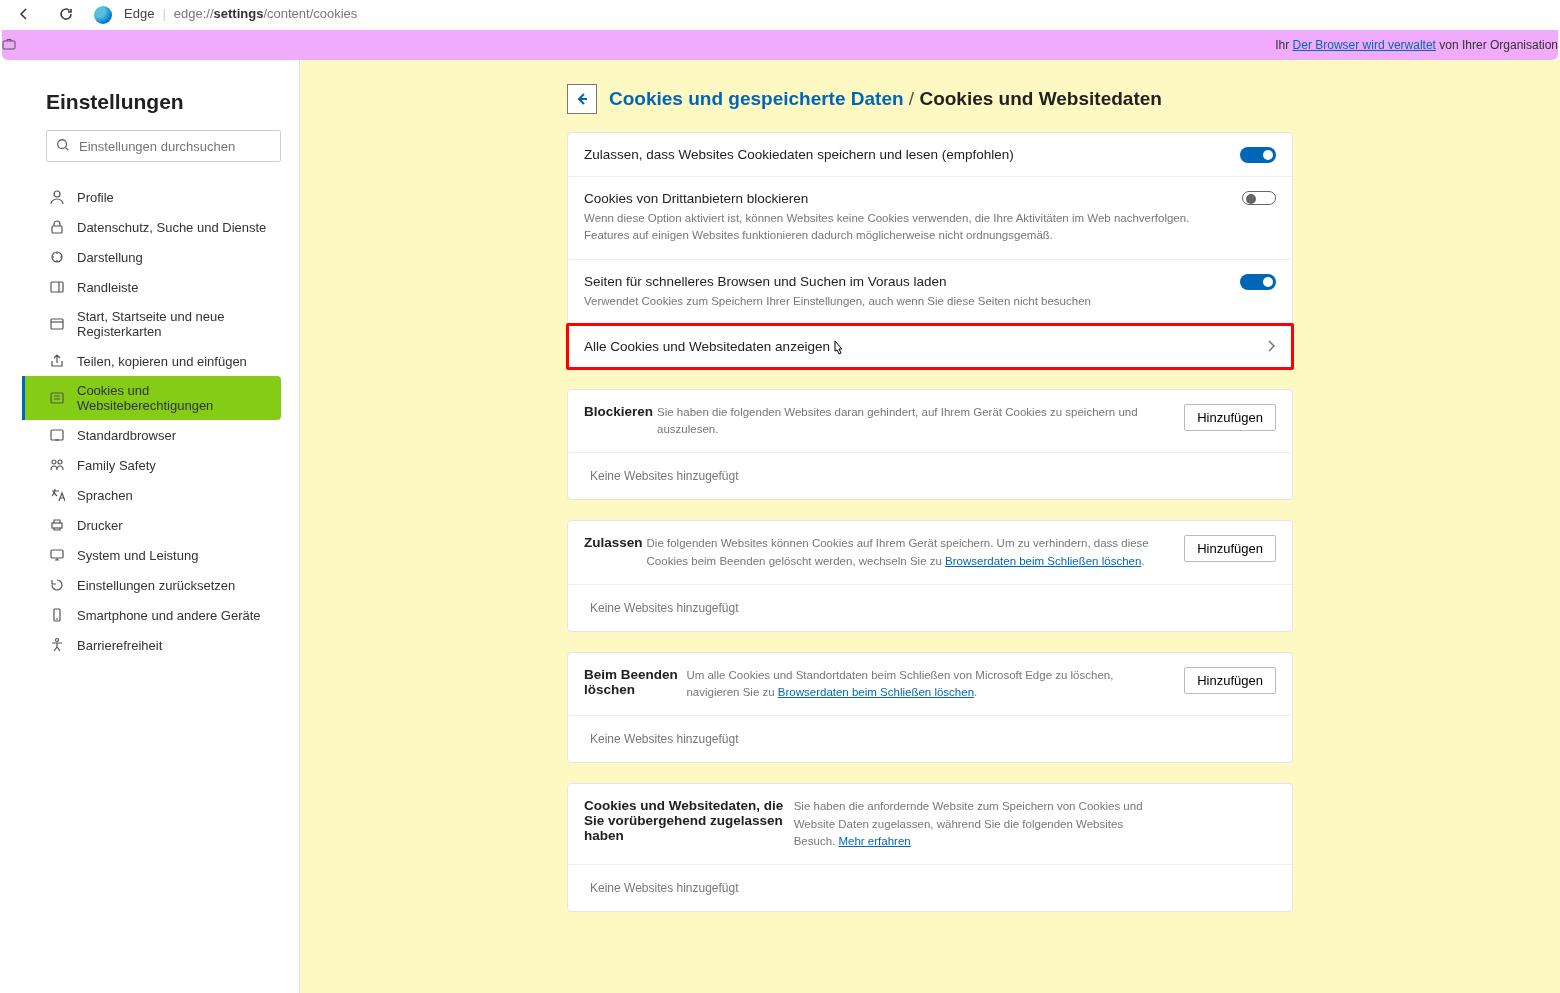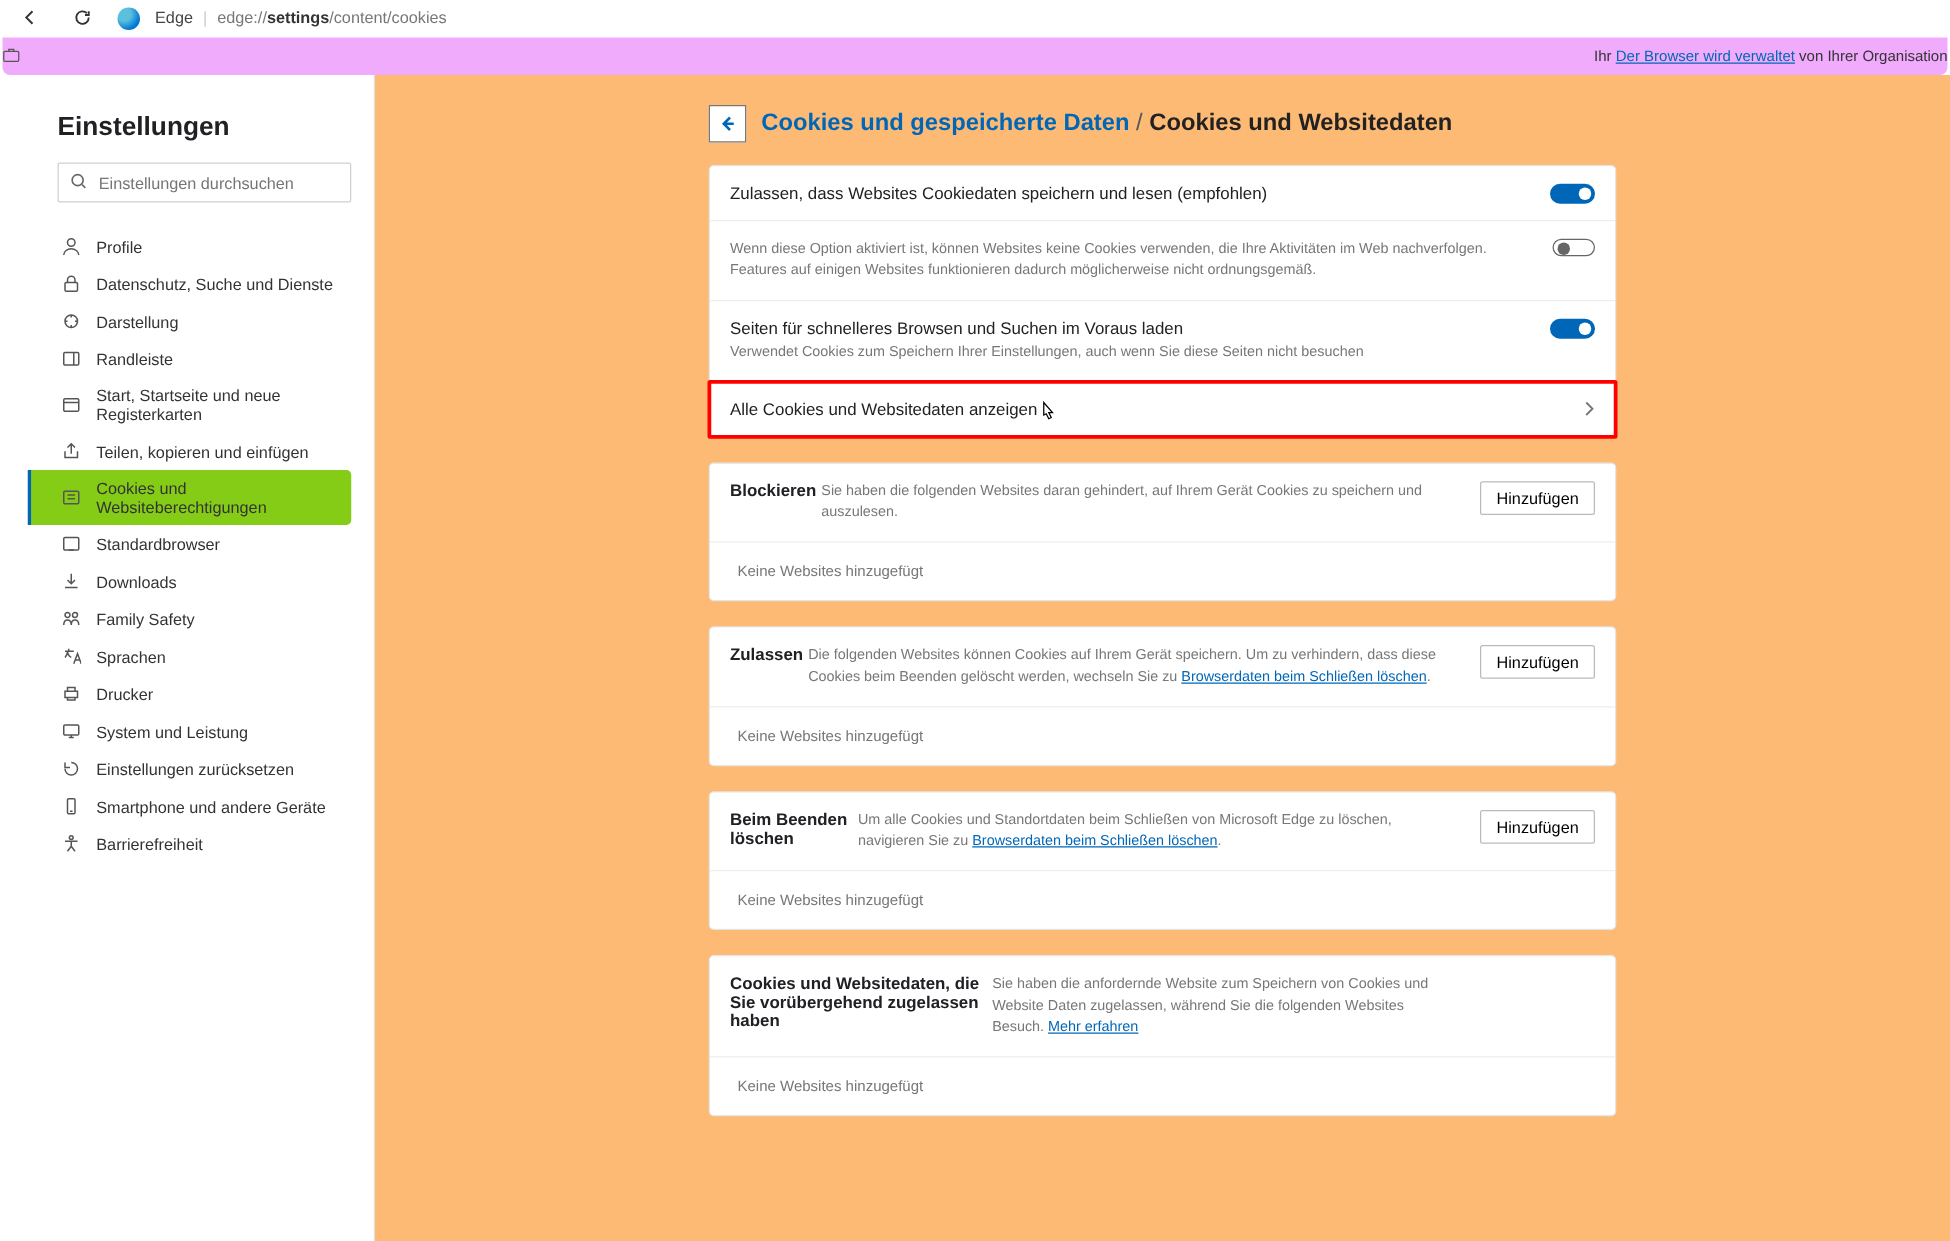--- a/index.html
+++ b/index.html
@@ -27,21 +27,21 @@
   .search-wrap { margin: 0 18px 12px 24px; position: relative; }
   .search-wrap svg { position: absolute; left: 10px; top: 8px; }
   .search-input { width: 100%; height: 32px; padding: 0 10px 0 32px; font-size: 13px; border: 1px solid #cfcfcf; border-radius: 2px; color: #333; }
   .nav { list-style: none; margin-top: 20px; }
   .nav li { display: flex; align-items: center; gap: 12px; padding: 7px 12px 7px 24px; font-size: 13px; color: #333; border-left: 3px solid transparent; border-radius: 0 4px 4px 0; cursor: pointer; margin-right: 18px;}
   .nav li.active { background: #84cc16; border-left-color: #0067b8; }
   .nav-icon { width: 16px; height: 16px; flex-shrink: 0; display: flex; align-items: center; justify-content: center; color: #555; }
   .nav-label { flex: 1; }
 
   
-  .content { flex: 1; overflow-y: auto; background: #fdba74; padding-bottom: 40px; }
+  .content { flex: 1; overflow-y: auto; background: #fef9c3; padding-bottom: 40px; }
   .inner { max-width: 750px; margin: 0 auto; padding: 24px 12px; }
   .crumb-row { display: flex; align-items: center; gap: 12px; margin-bottom: 18px; }
   .back-sq { width: 30px; height: 30px; border: 1px solid #777; display: flex; align-items: center; justify-content: center; cursor: pointer; background: #fff; }
   .crumb { font-size: 19px; }
   .crumb a { color: #0067b8; text-decoration: none; font-weight: 600;}
   .crumb-sep { color: #555; }
   .crumb strong { color: #222; font-weight: 600;}
 
   .card { background: #fff; border: 1px solid #e5e5e5; border-radius: 4px; margin-bottom: 20px; }
   .row { padding: 14px 16px; display: flex; flex-direction: column; gap: 4px; position: relative; }
@@ -187,28 +187,20 @@
             <svg width="16" height="16" viewBox="0 0 16 16" fill="none" stroke="#555" stroke-width="1.2">
               <rect x="2" y="3" width="12" height="10" rx="1"></rect>
               <path d="M6 13h4"></path>
             </svg>
           </span>
           <span class="nav-label">Standardbrowser</span>
         </li>
         <li>
           <span class="nav-icon">
             <svg width="16" height="16" viewBox="0 0 16 16" fill="none" stroke="#555" stroke-width="1.2">
-              <path d="M8 2v8M5 7l3 3 3-3M3 13h10"></path>
-            </svg>
-          </span>
-          <span class="nav-label">Downloads</span>
-        </li>
-        <li>
-          <span class="nav-icon">
-            <svg width="16" height="16" viewBox="0 0 16 16" fill="none" stroke="#555" stroke-width="1.2">
               <circle cx="5" cy="5" r="2"></circle>
               <circle cx="11" cy="5" r="2"></circle>
               <path d="M2 13c0-2 1-4 3-4s3 2 3 4M8 13c0-2 1-4 3-4s3 2 3 4"></path>
             </svg>
           </span>
           <span class="nav-label">Family Safety</span>
         </li>
         <li>
           <span class="nav-icon">
             <svg width="16" height="16" viewBox="0 0 16 16" fill="none" stroke="#555" stroke-width="1.2">
@@ -278,20 +270,21 @@
           <strong>Cookies und Websitedaten</strong>
         </div>
       </div>
 
       <div class="card">
         <div class="row">
           <div class="row-title">Zulassen, dass Websites Cookiedaten speichern und lesen (empfohlen)</div>
           <div class="toggle on"></div>
         </div>
         <div class="row">
+          <div class="row-title">Cookies von Drittanbietern blockieren</div>
           <div class="row-desc">Wenn diese Option aktiviert ist, können Websites keine Cookies verwenden, die Ihre Aktivitäten im Web nachverfolgen. Features auf einigen Websites funktionieren dadurch möglicherweise nicht ordnungsgemäß.</div>
           <div class="toggle off"></div>
         </div>
         <div class="row">
           <div class="row-title">Seiten für schnelleres Browsen und Suchen im Voraus laden</div>
           <div class="row-desc">Verwendet Cookies zum Speichern Ihrer Einstellungen, auch wenn Sie diese Seiten nicht besuchen</div>
           <div class="toggle on"></div>
         </div>
         <div class="row row-hl">
           <div class="row-hl-rect"></div>

